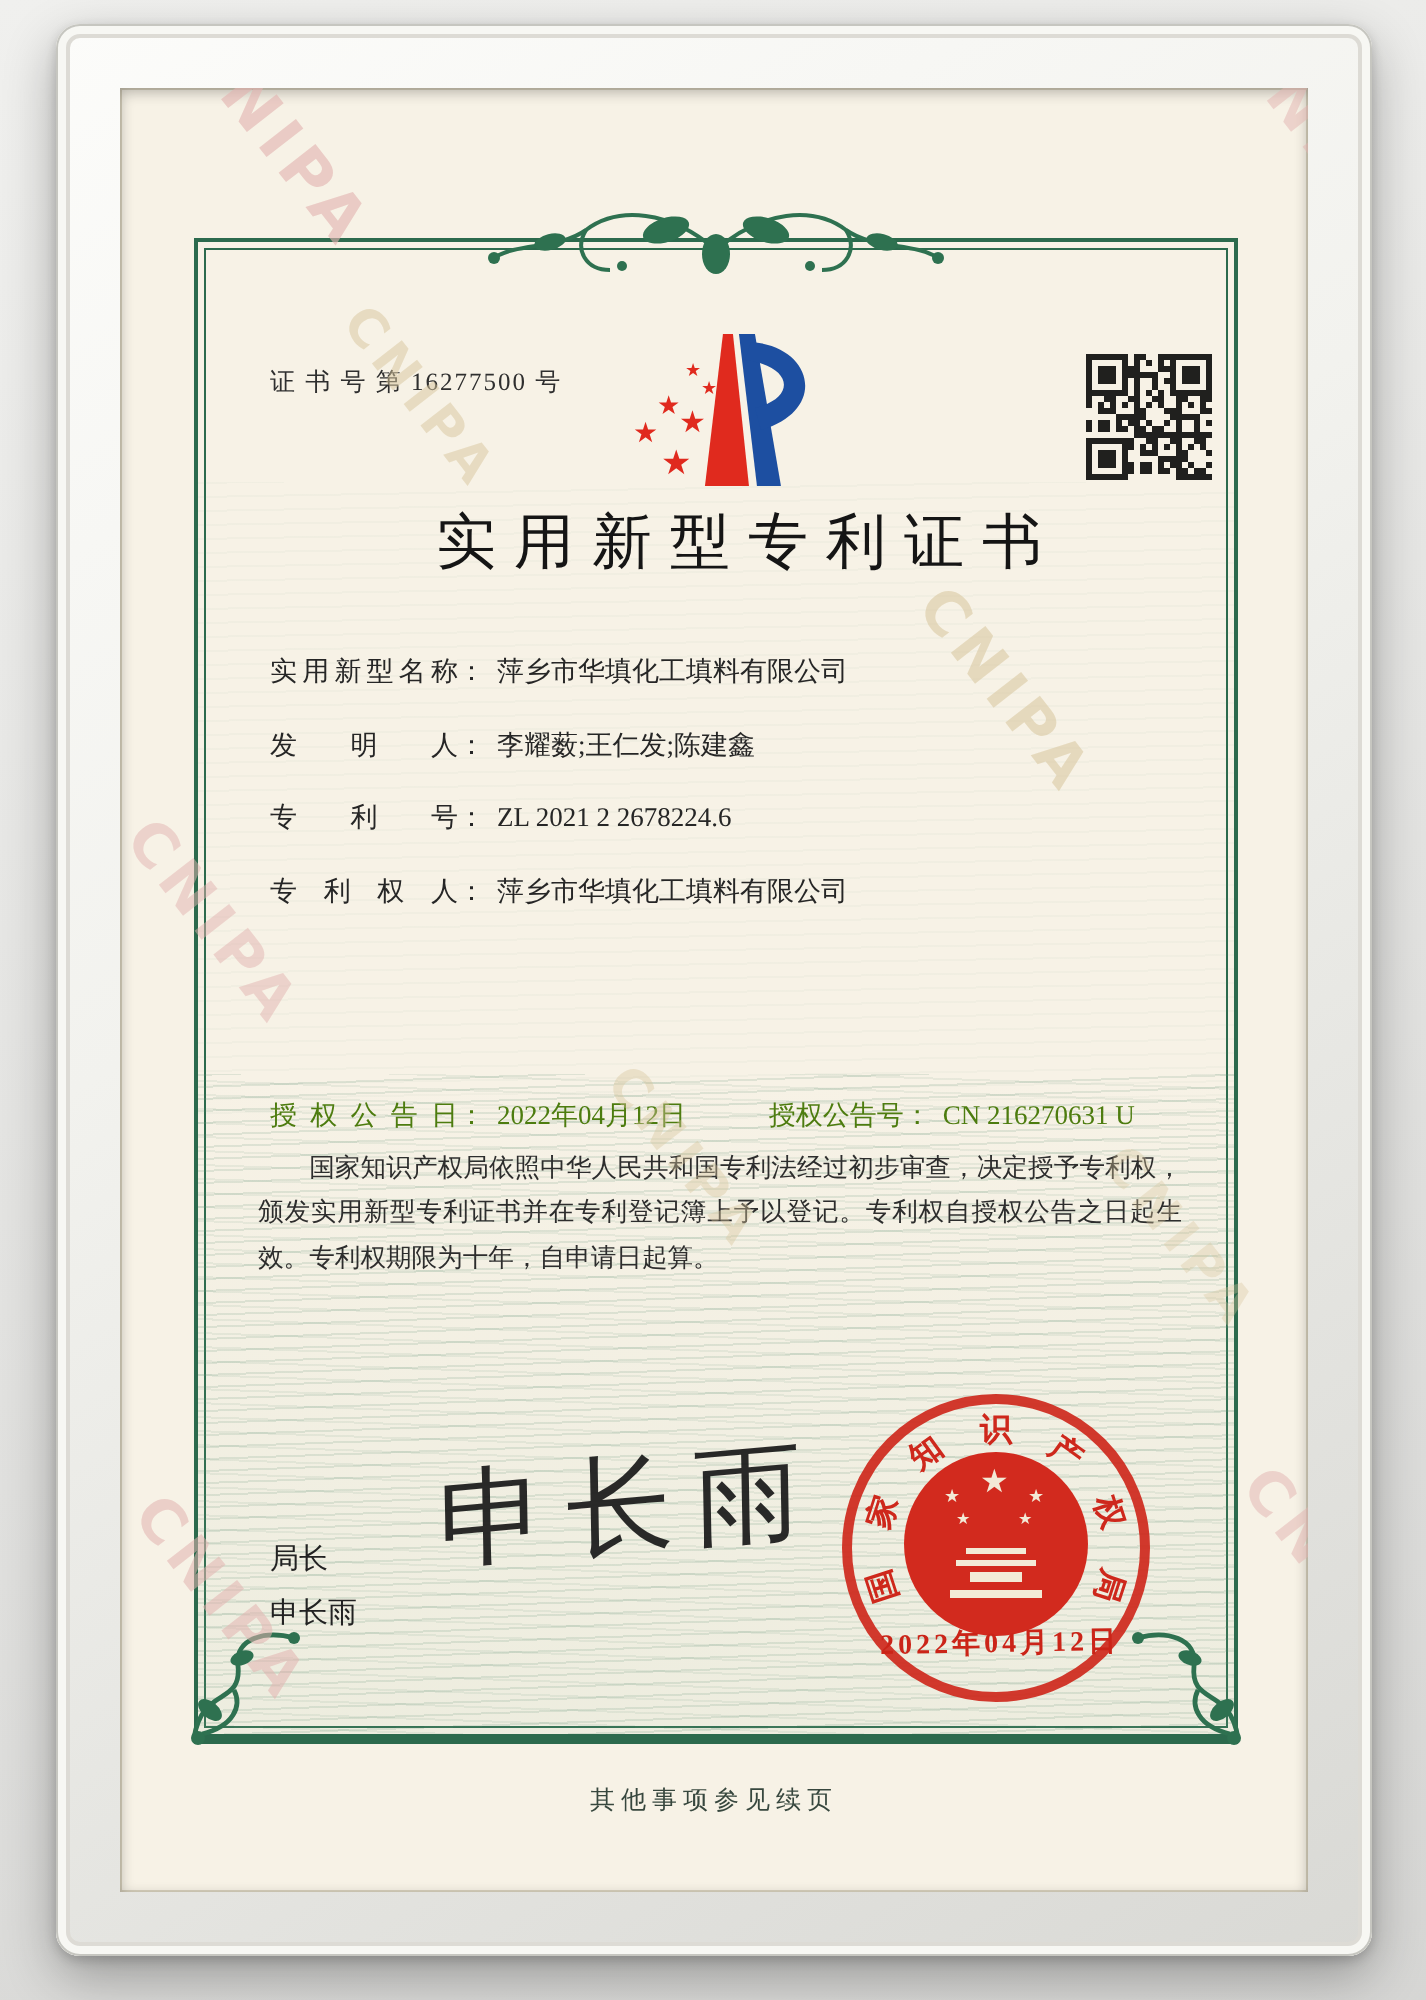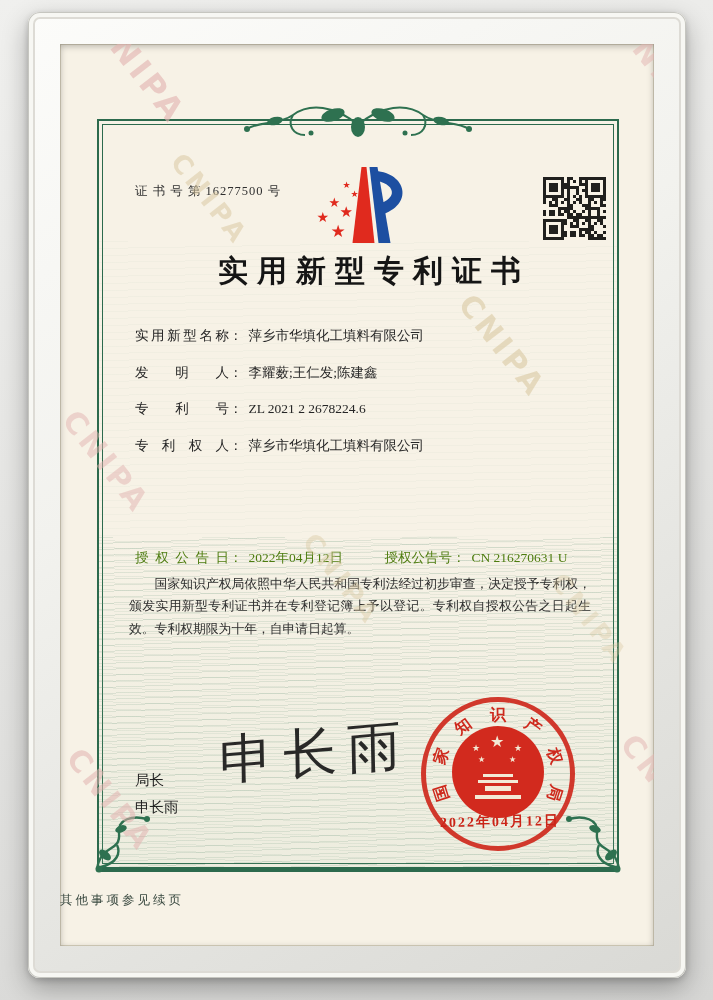--- a/index.html
+++ b/index.html
@@ -34,21 +34,21 @@
   
   .content{position:absolute;inset:0;z-index:2;}
   .cert-no{position:absolute;left:36px;top:62px;font-size:12.5px;color:#2f2f2f;letter-spacing:1px;}
   .logo{position:absolute;left:50%;top:42px;width:112px;height:84px;transform:translateX(-46%);}
   .logo .star{position:absolute;color:#e02a1e;line-height:1;}
   .qr{position:absolute;right:11px;top:56px;width:63px;height:63px;display:grid;
     grid-template-columns:repeat(21,3px);grid-template-rows:repeat(21,3px);}
   .qr i{display:block;}
   .qr i.f{background:#20201e;}
   .title{position:absolute;left:0;right:0;top:130px;text-align:center;font-size:30px;
-    font-weight:bold;color:#151515;letter-spacing:9px;padding-left:32px;}
+    font-weight:normal;color:#151515;letter-spacing:9px;padding-left:32px;}
   .fields{position:absolute;left:36px;right:24px;top:206px;font-size:13.5px;color:#262626;}
   .frow{margin-bottom:18.5px;white-space:nowrap;}
   .flabel{display:inline-block;width:94px;text-align:justify;text-align-last:justify;vertical-align:top;}
   .fcolon{margin-right:6px;}
   .grant{position:absolute;left:36px;right:24px;top:428px;font-size:13.5px;color:#4d7c0f;white-space:nowrap;}
   .grant .pair2{margin-left:38px;}
   .bodytext{position:absolute;left:30px;right:26px;top:452px;font-size:12.8px;line-height:1.74;
     color:#2d2d2d;text-align:justify;}
   .bodytext p{margin:0;text-indent:2em;}
   .signer{position:absolute;left:36px;top:646px;font-size:14.5px;color:#222;line-height:27px;}
@@ -61,21 +61,21 @@
     border:5px solid rgba(206,40,28,.92);box-sizing:border-box;z-index:2;}
   .seal-char{position:absolute;left:50%;top:50%;font-size:16px;font-weight:bold;color:#ce281c;
     width:18px;margin-left:-9px;margin-top:-10px;text-align:center;}
   .emblem{position:absolute;left:50%;top:24px;transform:translateX(-50%);width:92px;height:92px;
     border-radius:50%;background:#d22a1e;overflow:hidden;}
   .emblem .estar{position:absolute;color:#f3ead6;line-height:1;}
   .emblem .bar{position:absolute;background:#f3ead6;left:50%;transform:translateX(-50%);}
   .seal-date{position:absolute;left:296px;top:692px;width:210px;text-align:center;z-index:4;
     font-size:14px;font-weight:bold;color:#cb2418;letter-spacing:2px;transform:rotate(-1deg);}
   
-  .footer-note{position:absolute;left:0;right:0;top:848px;text-align:left;z-index:2;
+  .footer-note{position:absolute;left:0;right:0;top:848px;text-align:center;z-index:2;
     font-size:12.5px;color:#37473e;letter-spacing:3px;}
 </style>
 </head>
 <body>
 
 <div class="frame">
   <div class="mat">
 
     <div class="cert">
       <div class="cert-inner-line"></div>

